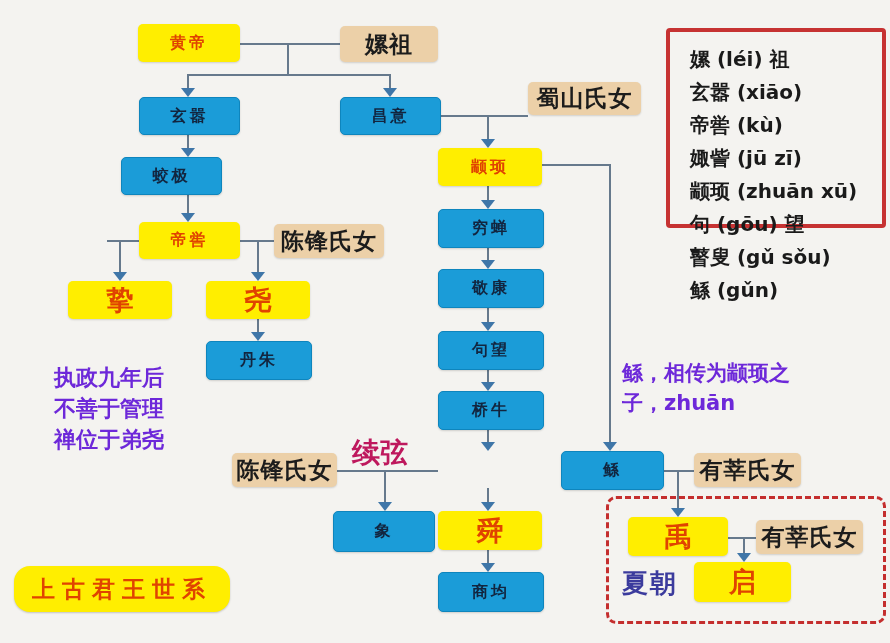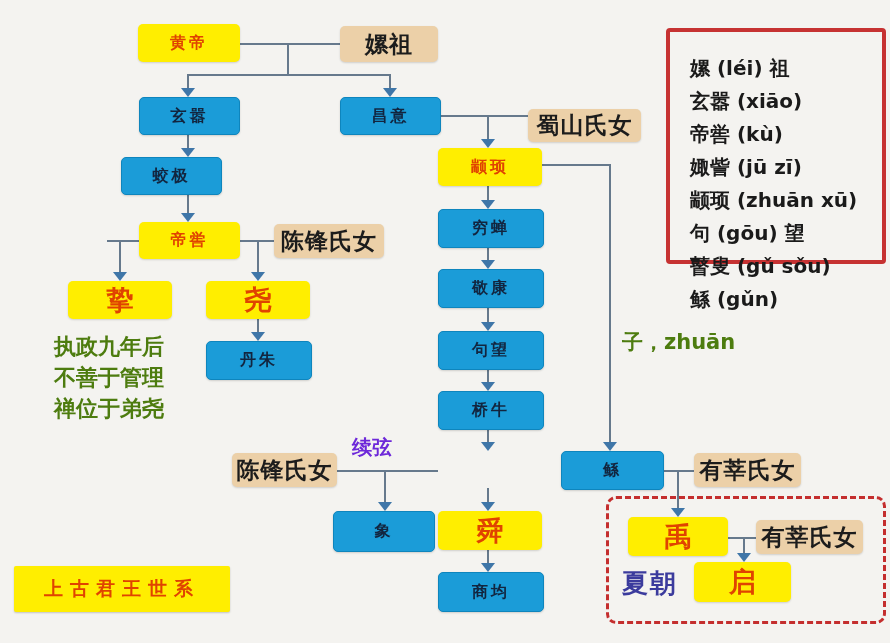--- a/index.html
+++ b/index.html
@@ -31,53 +31,53 @@
     border-radius:5px;
     box-shadow:0 1px 2px rgba(0,0,0,0.15);
     white-space:nowrap;
   }
   .node.yellow{background:var(--yellow-box,#ffee00);color:var(--red-text,#e04300);}
   .node.blue{background:var(--blue-box,#1b9cd8);color:var(--dark-text,#12253f);border:1px solid #0e85bd;}
   .node.tan{background:var(--tan-box,#ecd0a8);color:#1c1c1c;font-size:23px;letter-spacing:1px;}
   .node.big-char{font-size:27px;letter-spacing:0;}
   
   .legend{
-    position:absolute;left:666px;top:28px;width:220px;height:236px;
+    position:absolute;left:666px;top:28px;width:220px;height:200px;
     border:4px solid var(--legend-border,#c63232);
     border-radius:4px;z-index:2;box-sizing:border-box;
-    padding:20px 0 0 20px;
+    padding:11px 0 0 20px;
   }
   .legend-line{
     font-size:20px;font-weight:600;color:#1a1a1a;
     line-height:33px;white-space:nowrap;
   }
   
   .dashed-box{
     position:absolute;left:606px;top:496px;width:280px;height:128px;
     border:3px dashed var(--dashed-border,#c42e2e);
     border-radius:10px;z-index:1;box-sizing:border-box;
   }
   
-  .note{position:absolute;z-index:2;color:#4d7c0f;font-weight:600;}
+  .note{position:absolute;z-index:2;color:#6d28d9;font-weight:600;margin-top:31px;}
   .note div{white-space:nowrap;}
   #zhi-note{left:54px;top:331px;font-size:22px;line-height:31px;}
   #gun-note{left:622px;top:327px;font-size:21px;line-height:30px;}
   
   .edge-label{
-    position:absolute;z-index:2;font-weight:600;font-size:20px;color:#6d28d9;white-space:nowrap;
+    position:absolute;z-index:2;font-weight:600;font-size:28px;color:#be185d;white-space:nowrap;
   }
   #xuxian-label{left:352px;top:434px;}
   #xia-label{left:622px;top:566px;color:var(--xia-label,#3b3b9d);font-weight:bold;font-size:26px;letter-spacing:2px;}
   
   .title-box{
     position:absolute;left:14px;top:566px;width:216px;height:46px;z-index:2;
     background:var(--yellow-box,#ffee00);color:var(--red-text,#e04300);
-    font-weight:bold;font-size:19px;letter-spacing:7px;
+    font-weight:bold;font-size:23px;letter-spacing:7px;
     display:flex;align-items:center;justify-content:center;
-    border-radius:2px;box-shadow:0 1px 2px rgba(0,0,0,0.2);
+    border-radius:16px;box-shadow:0 1px 2px rgba(0,0,0,0.2);
     white-space:nowrap;
   }
 </style>
 </head>
 <body>
 
 <div id="canvas">
 
   <div class="legend">
     <div class="legend-line">嫘 (léi) 祖</div>
@@ -90,21 +90,21 @@
     <div class="legend-line">鲧 (gǔn)</div>
   </div>
 
   <div class="dashed-box"></div>
 
   <div class="node yellow" style="left:138px;top:24px;width:102px;height:38px">黄帝</div>
   <div class="node tan" style="left:340px;top:26px;width:98px;height:36px">嫘祖</div>
 
   <div class="node blue" style="left:139px;top:97px;width:99px;height:36px">玄嚣</div>
   <div class="node blue" style="left:340px;top:97px;width:99px;height:36px">昌意</div>
-  <div class="node tan" style="left:528px;top:109px;width:113px;height:33px">蜀山氏女</div>
+  <div class="node tan" style="left:528px;top:82px;width:113px;height:33px">蜀山氏女</div>
 
   <div class="node blue" style="left:121px;top:157px;width:99px;height:36px">蛟极</div>
   <div class="node yellow" style="left:438px;top:148px;width:104px;height:38px">颛顼</div>
 
   <div class="node yellow" style="left:139px;top:222px;width:101px;height:37px">帝喾</div>
   <div class="node tan" style="left:274px;top:224px;width:110px;height:34px">陈锋氏女</div>
 
   <div class="node yellow big-char" style="left:68px;top:281px;width:104px;height:38px">挚</div>
   <div class="node yellow big-char" style="left:206px;top:281px;width:104px;height:38px">尧</div>
   <div class="node blue" style="left:206px;top:341px;width:104px;height:37px">丹朱</div>
@@ -126,20 +126,21 @@
   <div class="node tan" style="left:756px;top:520px;width:107px;height:34px">有莘氏女</div>
   <div class="edge-label" id="xia-label">夏朝</div>
   <div class="node yellow big-char" style="left:694px;top:562px;width:97px;height:40px">启</div>
 
   <div class="note" id="zhi-note">
     <div>执政九年后</div>
     <div>不善于管理</div>
     <div>禅位于弟尧</div>
   </div>
   <div class="note" id="gun-note">
+    <div>鲧，相传为颛顼之</div>
     <div>子，zhuān</div>
   </div>
 
   <div class="title-box">上古君王世系</div>
 
 <div class="hline" style="left: 240px; top: 43px; width: 100px;"></div>
     <div class="hline" style="left: 188px; top: 74px; width: 202px;"></div>
     <div class="hline" style="left: 439px; top: 115px; width: 89px;"></div>
     <div class="hline" style="left: 107px; top: 240px; width: 32px;"></div>
     <div class="hline" style="left: 240px; top: 240px; width: 34px;"></div>

